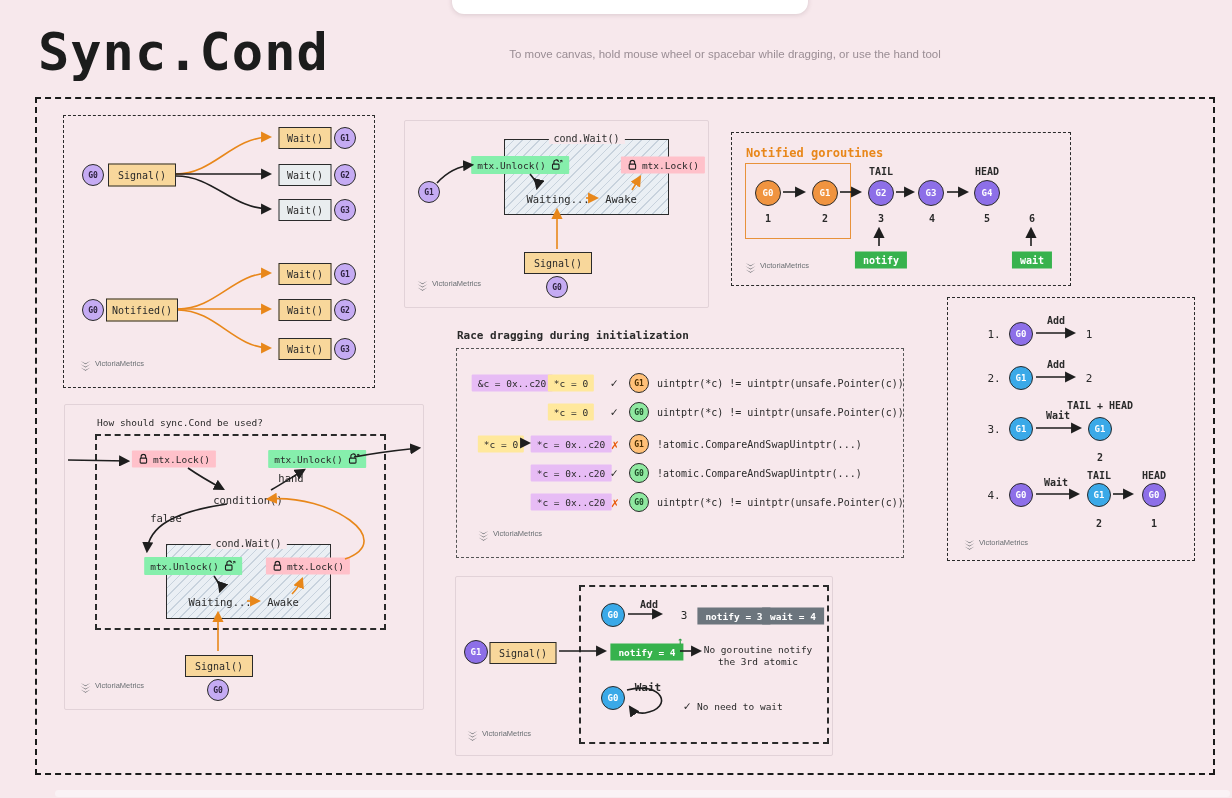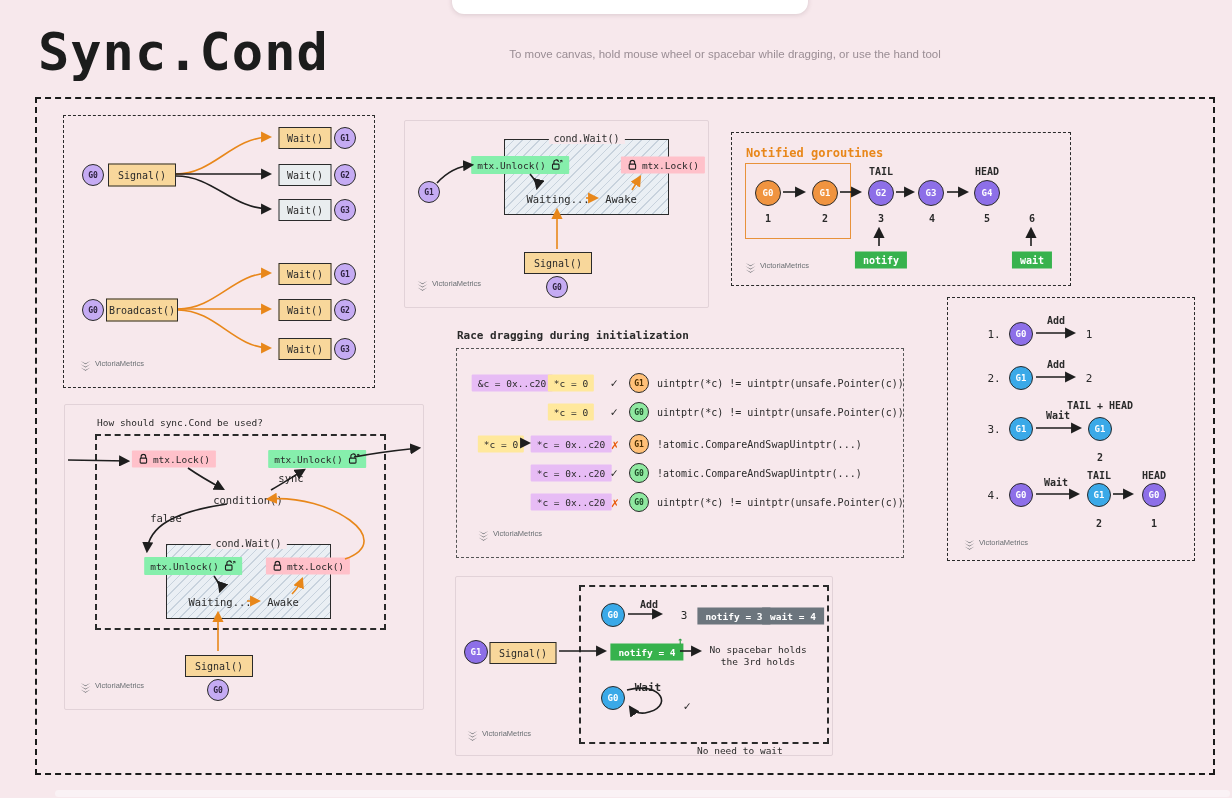--- a/index.html
+++ b/index.html
@@ -74,21 +74,21 @@
   <div class="circ c22 lp" style="left:29px; top:59px;">G0</div>
   <div class="boxb fill-orange" style="left:78px; top:59px; width:68px; height:23px;">Signal()</div>
   <div class="boxb fill-orange" style="left:241px; top:22px; width:53px; height:22px;">Wait()</div>
   <div class="boxb fill-gray" style="left:241px; top:59px; width:53px; height:22px;">Wait()</div>
   <div class="boxb fill-gray" style="left:241px; top:94px; width:53px; height:22px;">Wait()</div>
   <div class="circ c22 lp" style="left:281px; top:22px;">G1</div>
   <div class="circ c22 lp" style="left:281px; top:59px;">G2</div>
   <div class="circ c22 lp" style="left:281px; top:94px;">G3</div>
 
   <div class="circ c22 lp" style="left:29px; top:194px;">G0</div>
-  <div class="boxb fill-orange" style="left:78px; top:194px; width:72px; height:23px;">Broadcast()</div>
+  <div class="boxb fill-orange" style="left:78px; top:194px; width:72px; height:23px;">Notified()</div>
   <div class="boxb fill-orange" style="left:241px; top:158px; width:53px; height:22px;">Wait()</div>
   <div class="boxb fill-orange" style="left:241px; top:194px; width:53px; height:22px;">Wait()</div>
   <div class="boxb fill-orange" style="left:241px; top:233px; width:53px; height:22px;">Wait()</div>
   <div class="circ c22 lp" style="left:281px; top:158px;">G1</div>
   <div class="circ c22 lp" style="left:281px; top:194px;">G2</div>
   <div class="circ c22 lp" style="left:281px; top:233px;">G3</div>
 
   <div class="vm" style="left:15px; top:243px;">
     <svg width="13" height="13" viewBox="0 0 16 16">
         <path d="M2 2.5l6 4 6-4-6 3z" fill="#5a5f63"></path>
@@ -252,21 +252,21 @@
   </div>
   <div class="chip chip-green" style="left:252px; top:54px;">
     <span>mtx.Unlock()</span>
     <svg width="13" height="12" viewBox="0 0 14 12">
         <path d="M4 5V3.5a2.5 2.5 0 0 1 5-.9" fill="none" stroke="#1e1e1e" stroke-width="1.2"></path>
         <rect x="2.5" y="5" width="7" height="5.5" rx="1" fill="none" stroke="#1e1e1e" stroke-width="1.2"></rect>
         <path d="M10.5 3.6L12.6 1M12.6 1l-2 .3M12.6 1l.2 2" stroke="#1e1e1e" stroke-width="0.9" fill="none"></path>
       </svg>
   </div>
   <div class="ctr lbl" style="left:183px; top:95px;">condition()</div>
-  <div class="ctr lbl" style="left:226px; top:73px;">sync</div>
+  <div class="ctr lbl" style="left:226px; top:73px;">hand</div>
   <div class="ctr lbl" style="left:101px; top:113px;">false</div>
 
   <div class="hatch" style="left:101px; top:139px; width:165px; height:75px;">
     <span class="hatch-label">cond.Wait()</span>
   </div>
   <div class="chip chip-green" style="left:128px; top:161px;">
     <span>mtx.Unlock()</span>
     <svg width="13" height="12" viewBox="0 0 14 12">
         <path d="M4 5V3.5a2.5 2.5 0 0 1 5-.9" fill="none" stroke="#1e1e1e" stroke-width="1.2"></path>
         <rect x="2.5" y="5" width="7" height="5.5" rx="1" fill="none" stroke="#1e1e1e" stroke-width="1.2"></rect>
@@ -300,27 +300,27 @@
   <div class="circ c24 bl" style="left:157px; top:38px;">G0</div>
   <div class="ctr tag" style="left:193px; top:27px;">Add</div>
   <div class="ctr step" style="left:228px; top:38px;">3</div>
   <div class="btn btn-gray" style="left:278px; top:39px; font-size:9.5px;">notify = 3</div>
   <div class="btn btn-gray" style="left:337px; top:39px; font-size:9.5px;">wait = 4</div>
 
   <div class="circ c24 vp" style="left:20px; top:75px;">G1</div>
   <div class="boxb fill-orange" style="left:67px; top:76px; width:67px; height:22px;">Signal()</div>
   <div class="btn btn-green" style="left:191px; top:75px; font-size:9.5px;">notify = 4</div>
   <div class="ctr bold" style="left:224px; top:63px; color:#2f9e44; font-size:10px;">↑</div>
-  <div class="ctr sm" style="left:302px; top:72px;">No spacebar holds</div>
-  <div class="ctr sm" style="left:302px; top:84px;">the 3rd holds</div>
+  <div class="ctr sm" style="left:302px; top:72px;">No goroutine notify</div>
+  <div class="ctr sm" style="left:302px; top:84px;">the 3rd atomic</div>
 
   <div class="circ c24 bl" style="left:157px; top:121px;">G0</div>
   <div class="ctr tag" style="left:192px; top:110px; font-size:11px;">Wait</div>
   <div class="ctr check" style="left:231px; top:129px;">✓</div>
-  <div class="ml sm" style="left:241px; top:129px;margin-top:44px;">No need to wait</div>
+  <div class="ml sm" style="left:241px; top:129px;">No need to wait</div>
 
   <div class="vm" style="left:10px; top:152px;">
     <svg width="13" height="13" viewBox="0 0 16 16">
         <path d="M2 2.5l6 4 6-4-6 3z" fill="#5a5f63"></path>
         <path d="M2 6.5l6 4 6-4-6 3z" fill="#5a5f63"></path>
         <path d="M2 10.5l6 4 6-4-6 3z" fill="#5a5f63"></path>
       </svg>
     <span>VictoriaMetrics</span>
   </div>
 </div>

